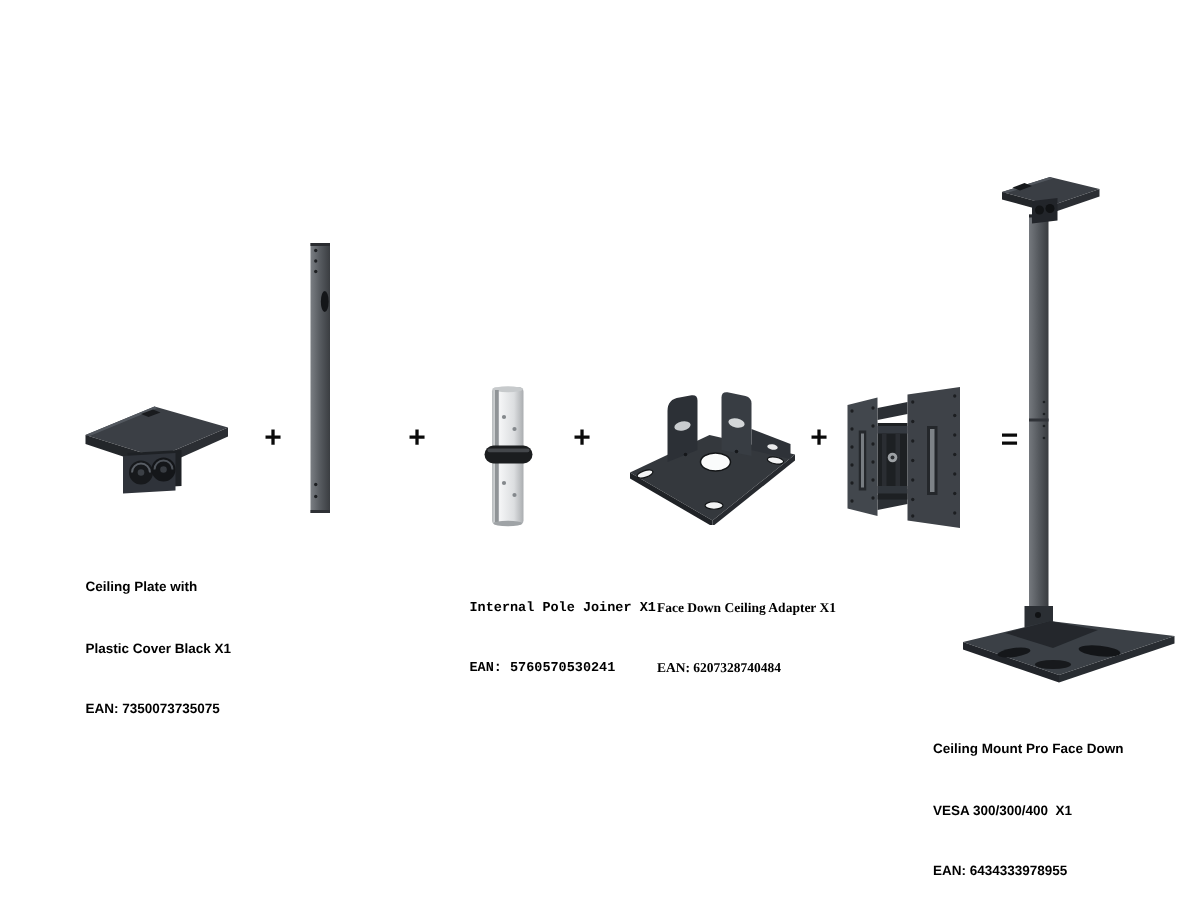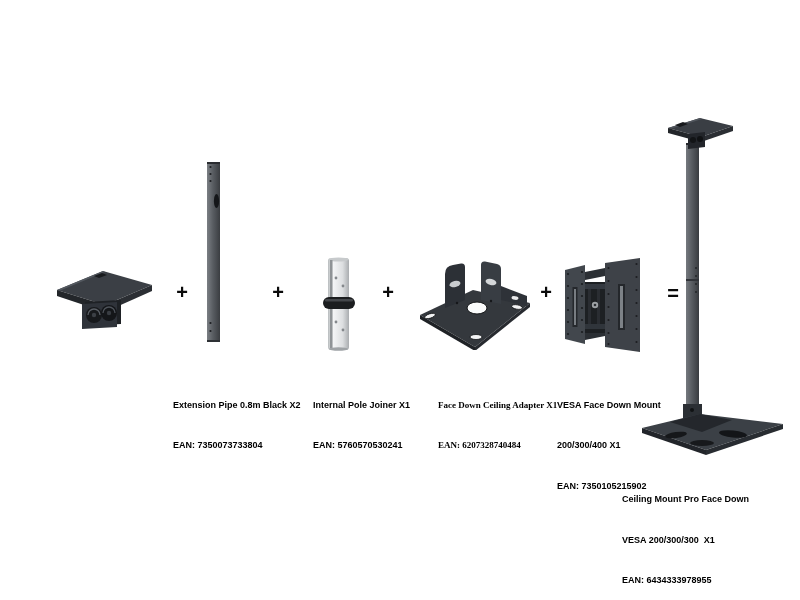--- a/index.html
+++ b/index.html
@@ -193,41 +193,37 @@
       <polygon points="6,318 64,304 147,314 70,340" fill="#3b4046"></polygon>
       <polygon points="6,318 70,340 70,345 6,323" fill="#22252a"></polygon>
       <polygon points="147,314 70,340 70,345 147,319" fill="#282c31"></polygon>
       <polygon points="34,312 64,304 96,310 66,322" fill="#24272c"></polygon>
       <ellipse cx="40" cy="325" rx="11" ry="3" fill="#15171a" transform="rotate(-8 40 325)"></ellipse>
       <ellipse cx="97" cy="324" rx="14" ry="3.5" fill="#131518" transform="rotate(6 97 324)"></ellipse>
       <ellipse cx="66" cy="333" rx="12" ry="3" fill="#17191c"></ellipse>
     </svg>
   </div>
 
-
-  <div class="label" style="left:173px;top:371.5px;">
-    <div>Extension Pipe 0.8m Black X2</div>
-    <div>EAN: 7350073733804</div>
-  </div>
-
-  <div class="label" style="left:313px;top:371.5px;">
+  <div class="label" style="left:57px;top:358px;">
+    <div>Ceiling Plate with</div>
+    <div>Plastic Cover Black X1</div>
+    <div>EAN: 7350073735075</div>
+  </div>
+
+
+  <div class="label" style="left:313px;top:371.5px;font-family:Liberation Mono, monospace;">
     <div>Internal Pole Joiner X1</div>
     <div>EAN: 5760570530241</div>
   </div>
 
   <div class="label" style="left:438px;top:371.5px;font-family:Liberation Serif, serif;">
     <div>Face Down Ceiling Adapter X1</div>
     <div>EAN: 6207328740484</div>
   </div>
 
-  <div class="label" style="left:557px;top:371.5px;">
-    <div>VESA Face Down Mount</div>
-    <div>200/300/400 X1</div>
-    <div>EAN: 7350105215902</div>
-  </div>
 
   <div class="label" style="left:622px;top:466px;">
     <div>Ceiling Mount Pro Face Down</div>
-    <div>VESA 200/300/300  X1</div>
+    <div>VESA 300/300/400  X1</div>
     <div>EAN: 6434333978955</div>
   </div>
 
 </div>
 
 </body></html>

